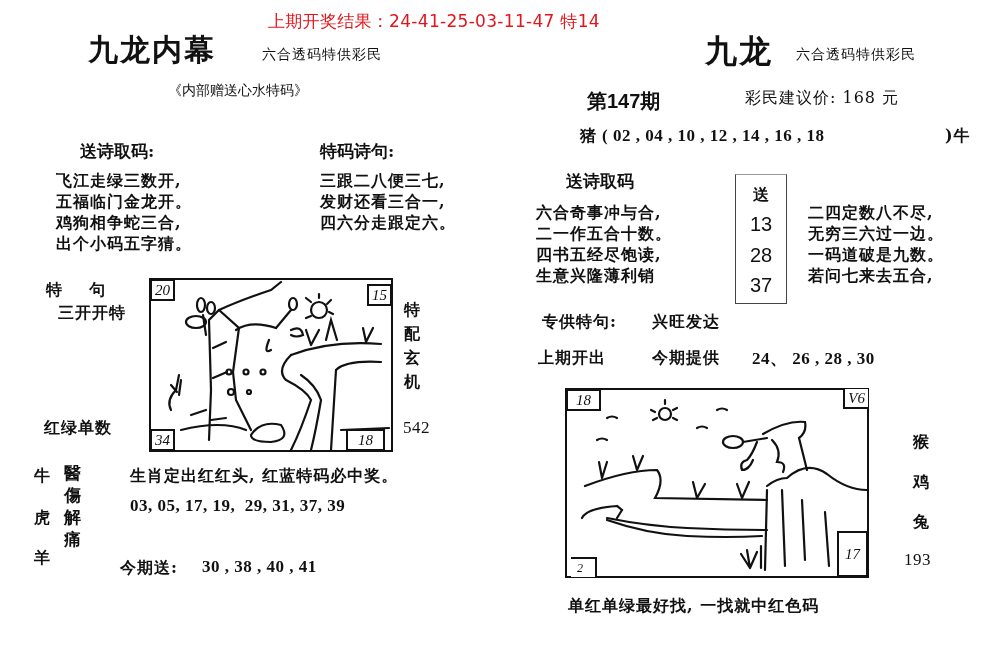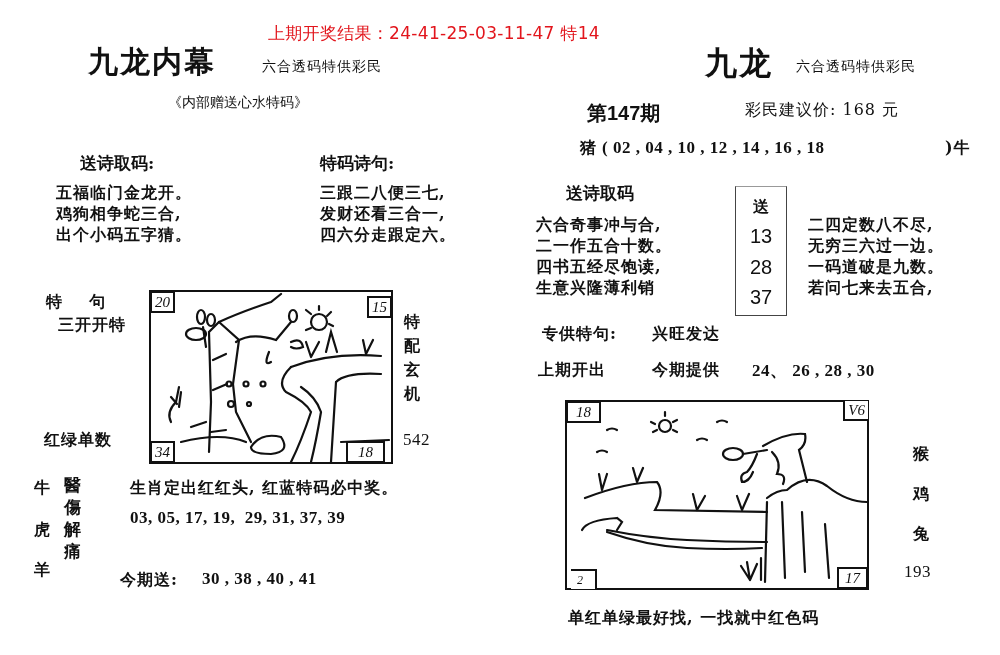--- a/index.html
+++ b/index.html
@@ -1,18 +1,18 @@
 <!DOCTYPE html>
 <html><head>
 <meta charset="utf-8">
 <style>
   * { box-sizing: border-box; margin: 0; padding: 0; }
   html, body { width: 1000px; height: 655px; background: #ffffff; overflow: hidden; }
   body { position: relative; font-family: "DejaVu Serif", "Liberation Serif", serif; color: #111; }
-  .abs { position: absolute; white-space: nowrap; margin-top: 12px; }
+  .abs { position: absolute; white-space: nowrap; }
   .red-banner { left: 268px; top: 10px; font-family: "DejaVu Sans", "Liberation Sans", sans-serif; font-size: 17px; color: #e2151c; letter-spacing: 0.3px; }
   .title-big { font-size: 30px; font-weight: bold; letter-spacing: 2px; }
   .tagline { font-size: 14px; letter-spacing: 1px; }
   .sub { font-size: 14px; }
   .hd { font-size: 17px; font-weight: bold; }
   .poem { font-size: 16px; line-height: 21px; font-weight: bold; letter-spacing: 1px; }
   .poem div { white-space: nowrap; }
   .txt16 { font-size: 16px; font-weight: bold; letter-spacing: 1px; }
   .num { font-family: "Liberation Serif", "DejaVu Serif", serif; font-size: 17px; font-weight: bold; letter-spacing: 0.5px; }
   .vert { display: flex; flex-direction: column; align-items: center; font-size: 16px; font-weight: bold; }
@@ -27,20 +27,21 @@
 <body>
 
 <div class="abs red-banner">上期开奖结果：24-41-25-03-11-47 特14</div>
 
 <div class="abs title-big" style="left:88px; top:30px;">九龙内幕</div>
 <div class="abs tagline" style="left:262px; top:46px;">六合透码特供彩民</div>
 <div class="abs sub" style="left:168px; top:82px;">《内部赠送心水特码》</div>
 
 <div class="abs hd" style="left:80px; top:140px;">送诗取码:</div>
 <div class="abs poem" style="left:56px; top:170px;">
+  <div>飞江走绿三数开,</div>
   <div>五福临门金龙开。</div>
   <div>鸡狗相争蛇三合,</div>
   <div>出个小码五字猜。</div>
 </div>
 
 <div class="abs hd" style="left:320px; top:140px;">特码诗句:</div>
 <div class="abs poem" style="left:320px; top:170px;">
   <div>三跟二八便三七,</div>
   <div>发财还看三合一,</div>
   <div>四六分走跟定六。</div>
@@ -181,21 +182,21 @@
       <path d="M176 52 L200 48"></path>
       <path d="M190 52 Q185 65 180 70 Q172 72 175 80 Q182 80 186 70"></path>
       <path d="M205 50 Q215 60 210 72 Q220 72 216 82"></path>
       <path d="M196 44 Q220 30 238 32 Q240 42 232 48 L240 80"></path>
       <path d="M183 178 L180 160 M183 178 L190 162 M183 178 L174 164 M194 178 L194 156"></path>
     </g>
   </svg>
   <div class="corner" style="left:-1px; top:-1px; padding:0 8px;">18</div>
   <div class="corner" style="right:-1px; top:-1px; border-top:none; border-right:none;">V6</div>
   <div class="corner" style="left:4px; bottom:-1px; font-size:12px; padding:0 12px 0 6px; border-left:none; border-bottom:none;">2</div>
-  <div class="corner" style="right:-1px; bottom:-1px; padding:0 6px;">17</div>
+  <div class="corner" style="right:-1px; bottom:-1px; padding:12px 6px;">17</div>
 </div>
 
 <div class="abs vert" style="left:913px; top:422px; line-height:40px;">
   <span>猴</span>
   <span>鸡</span>
   <span>兔</span>
 </div>
 <div class="abs num" style="left:904px; top:550px; font-weight:normal;">193</div>
 
 <div class="abs txt16" style="left:568px; top:596px;">单红单绿最好找, 一找就中红色码</div>

